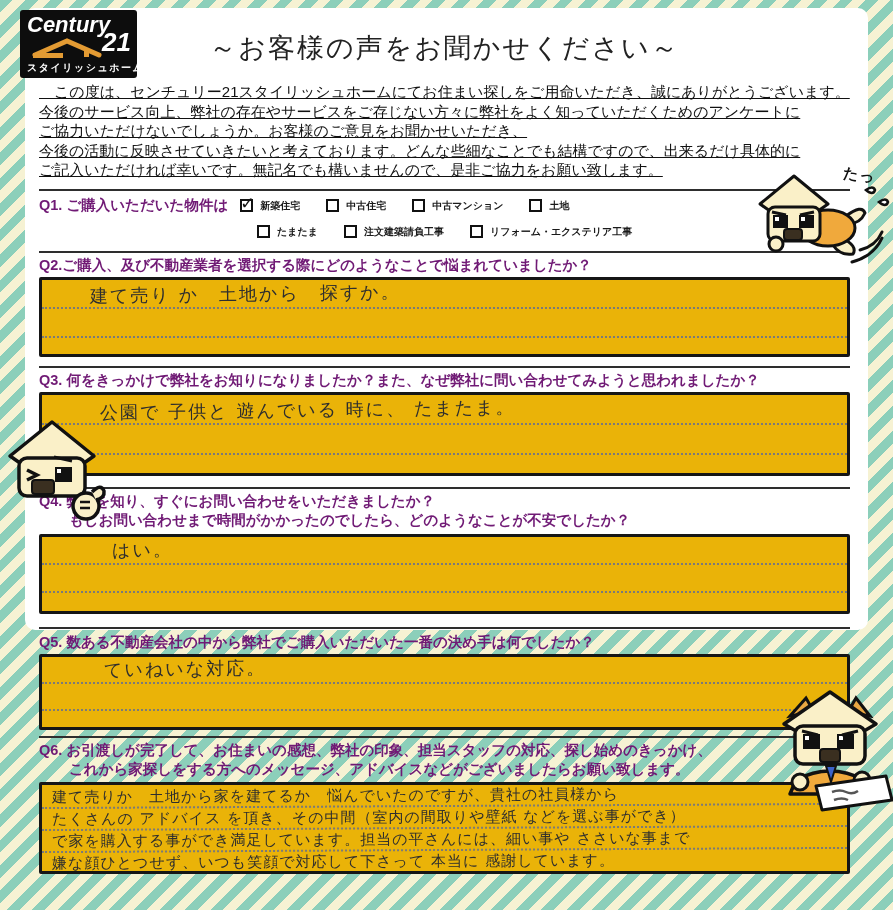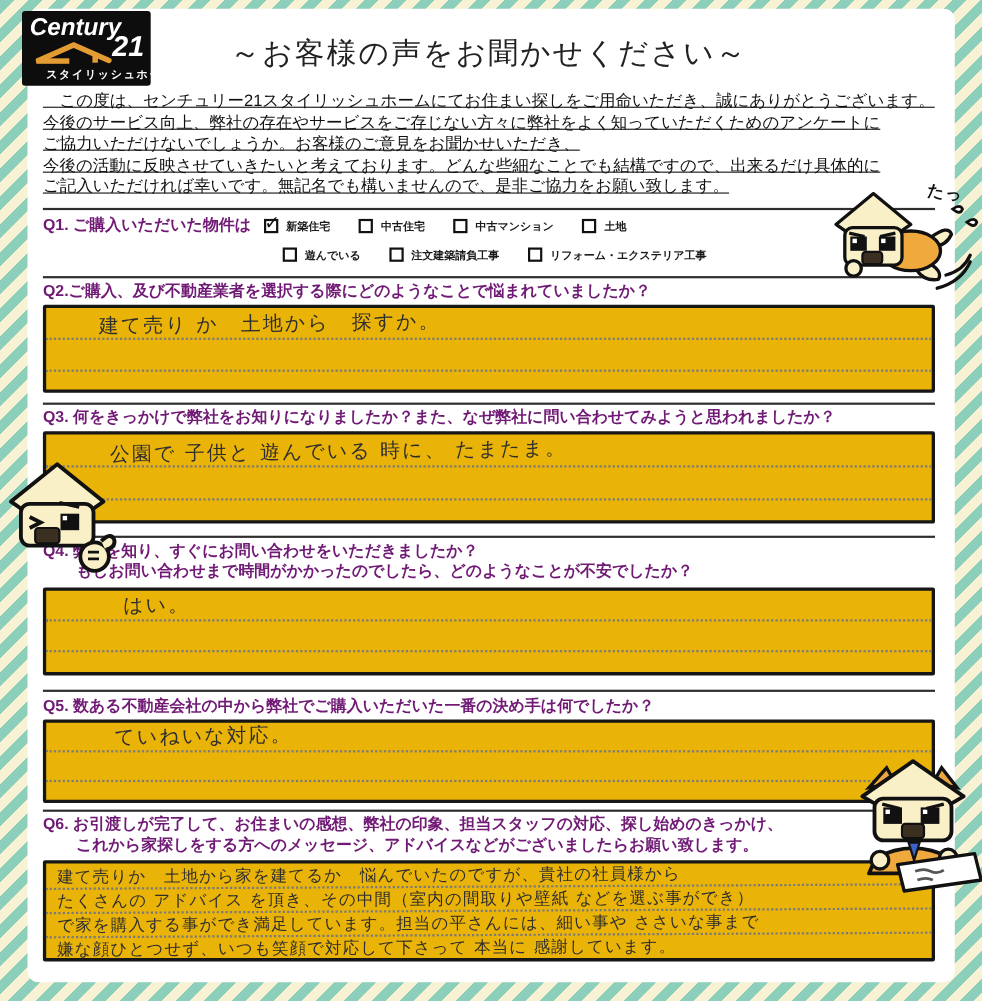--- a/index.html
+++ b/index.html
@@ -3,21 +3,21 @@
 <meta charset="utf-8">
 <style>
   * { margin:0; padding:0; box-sizing:border-box; }
   html,body { background:#e8e4cf; }
   .canvas{
     position:relative; width:893px; height:910px; overflow:hidden;
     background:repeating-linear-gradient(135deg,#8ccfba 0 9px,#f6f2d3 9px 18px);
     font-family:"Liberation Sans","DejaVu Sans",sans-serif; color:#1a1a1a;
   }
   .panel{
-    position:absolute; left:25px; top:8px; width:843px; height:885px;
+    position:absolute; left:25px; top:8px; width:843px; height:622px;
     background:#ffffff; border-radius:10px; padding:0 18px 0 14px;
   }
   
   .logo{
     position:absolute; left:20px; top:10px; width:117px; height:68px;
     background:#0d0d0d; border-radius:3px; z-index:6; padding:4px 7px 3px 7px;
     display:flex; flex-direction:column; justify-content:space-between;
   }
   .logo-top{ position:relative; height:40px; }
   .logo-century{
@@ -25,21 +25,20 @@
     font-size:22px; letter-spacing:0; font-family:"Liberation Sans",sans-serif;
   }
   .logo-21{
     position:absolute; right:-1px; bottom:-4px; color:#fff; font-weight:700;
     font-size:26px; font-style:italic;
   }
   .logo-roof{ position:absolute; left:2px; bottom:-6px; }
   .logo-store{
     color:#fff; font-size:10px; font-weight:700; letter-spacing:1.5px; text-align:center;
     white-space:nowrap;
-    margin-left:15px;
   }
   
   .title{
     margin-top:20px; text-align:center; font-family:"Liberation Serif","DejaVu Serif",serif;
     font-size:27px; letter-spacing:2px; color:#222; line-height:40px; font-weight:400;
   }
   .intro{ margin-top:14px; font-size:15px; font-weight:500; line-height:19.5px; color:#111;text-decoration:underline; }
   
   .sep{ border-top:2px solid #2e2e2e; height:0; }
   .sep1{ margin-top:9px; } .sep2{ margin-top:6px; } .sep3{ margin-top:9px; }
@@ -122,21 +121,21 @@
         <span class="opt-label">中古マンション</span>
       </span>
       <span class="opt">
         <span class="cb"></span>
         <span class="opt-label">土地</span>
       </span>
     </div>
     <div class="q1-row q1-row2">
       <span class="opt">
         <span class="cb"></span>
-        <span class="opt-label">遊んでいる</span>
+        <span class="opt-label">たまたま</span>
       </span>
       <span class="opt">
         <span class="cb"></span>
         <span class="opt-label">注文建築請負工事</span>
       </span>
       <span class="opt">
         <span class="cb"></span>
         <span class="opt-label">リフォーム・エクステリア工事</span>
       </span>
     </div>

